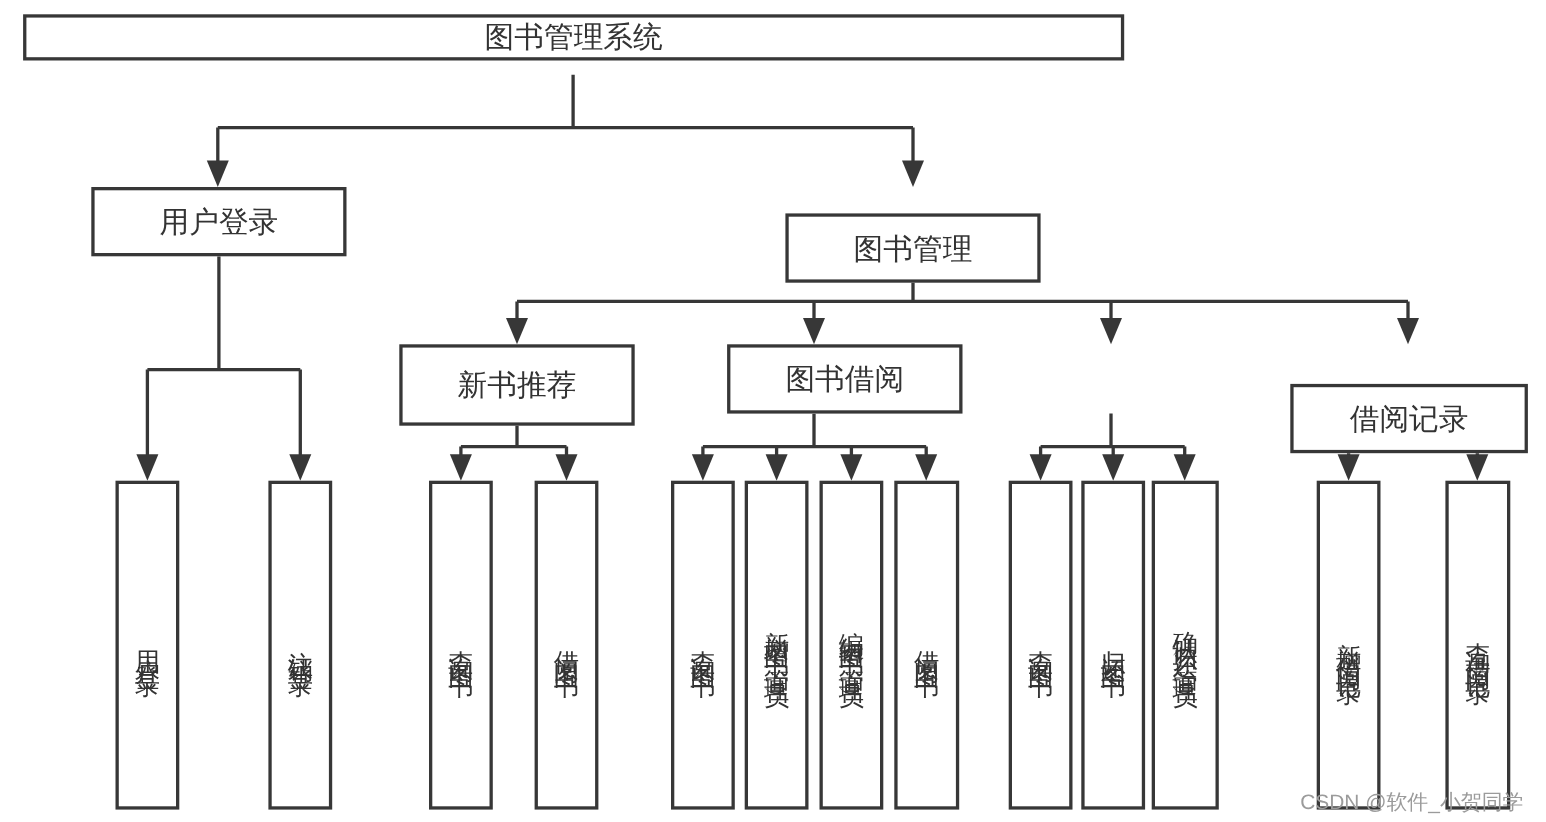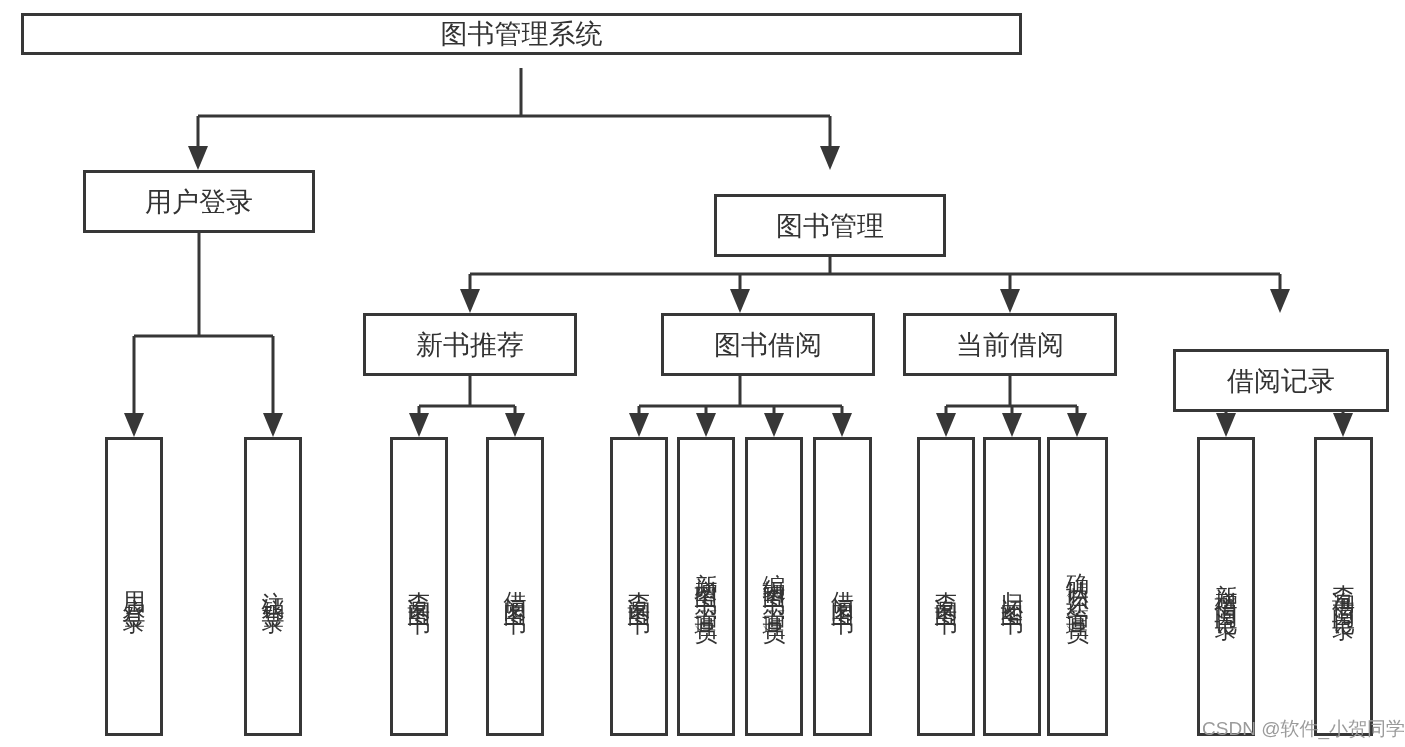--- a/index.html
+++ b/index.html
@@ -47,21 +47,21 @@
     writing-mode: vertical-rl;
     text-orientation: mixed;
     font-size: 23px;
     letter-spacing: 7px;
     color: #333333;
     z-index: 2;
     line-height: 1;
   }
   .watermark {
     position: absolute;
-    right: 0;
+    right: 20px;
     bottom: 5px;
     font-size: 19px;
     color: #9b9b9b;
     z-index: 3;
     white-space: nowrap;
   }
 </style>
 </head>
 <body>
 
@@ -123,23 +123,22 @@
       <polygon points="1216,413 1236,413 1226,437"></polygon>
       <polygon points="1333,413 1353,413 1343,437"></polygon>
     </g>
   </svg>
 
   <div class="node" style="left:21px; top:13px; width:1001px; height:42px;">图书管理系统</div>
 
   <div class="node" style="left:83px; top:170px; width:232px; height:63px;">用户登录</div>
   <div class="node" style="left:714px; top:170px; width:232px; height:63px;margin-top:24px;">图书管理</div>
 
-  <div class="node" style="left:363px; top:313px; width:214px; height:63px;">新书推荐</div>
+  <div class="node" style="left:363px; top:313px; width:214px; height:74px;">新书推荐</div>
   <div class="node" style="left:633px; top:313px; width:214px; height:63px;margin-left:28px;">图书借阅</div>
-  <div class="node" style="left:903px; top:313px; width:214px; height:63px;">当前借阅</div>
   <div class="node" style="left:1173px; top:313px; width:216px; height:63px;margin-top:36px;">借阅记录</div>
 
   <div class="leaf" style="left:105px; width:58px;">用户登录</div>
   <div class="leaf" style="left:244px; width:58px;">注销登录</div>
 
   <div class="leaf" style="left:390px; width:58px;">查询图书</div>
   <div class="leaf" style="left:486px; width:58px;">借阅图书</div>
 
   <div class="leaf" style="left:610px; width:58px;">查询图书</div>
   <div class="leaf" style="left:677px; width:58px;">新增图书（管理员）</div>

